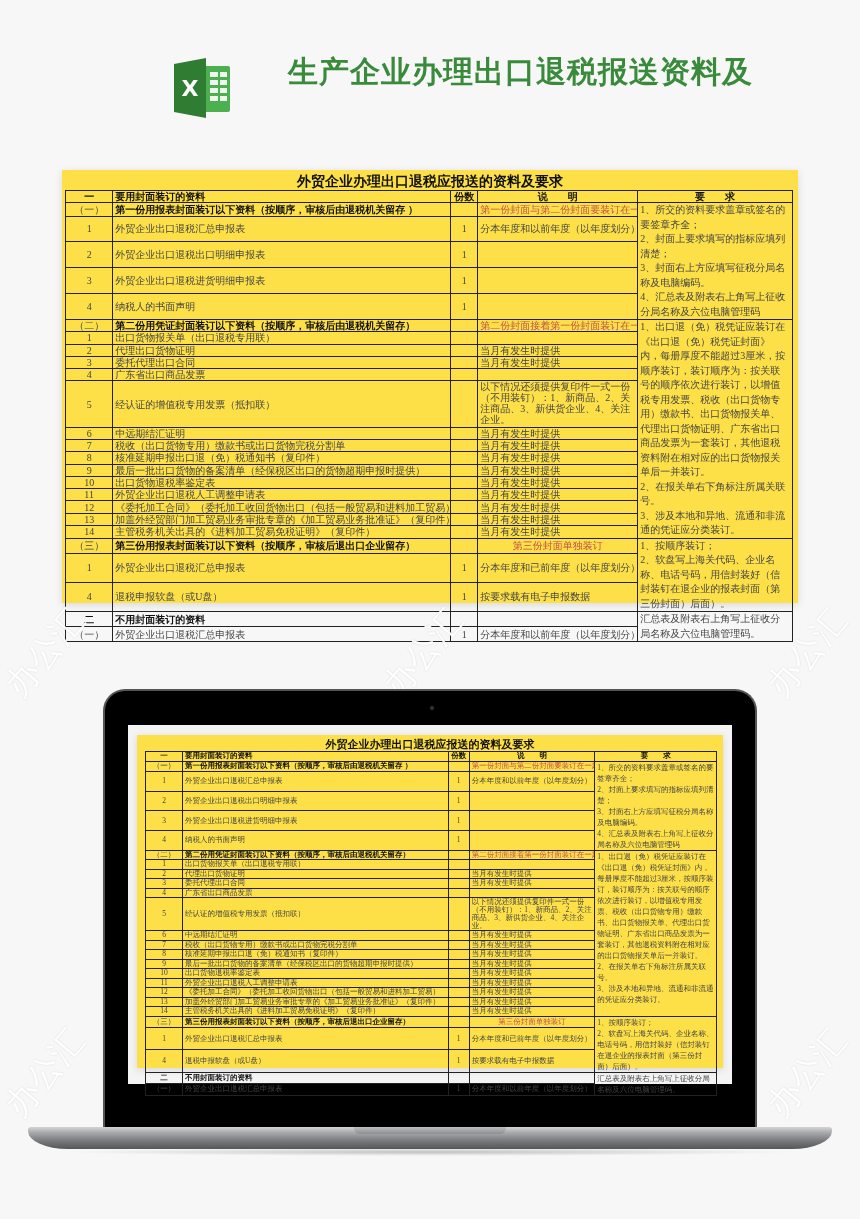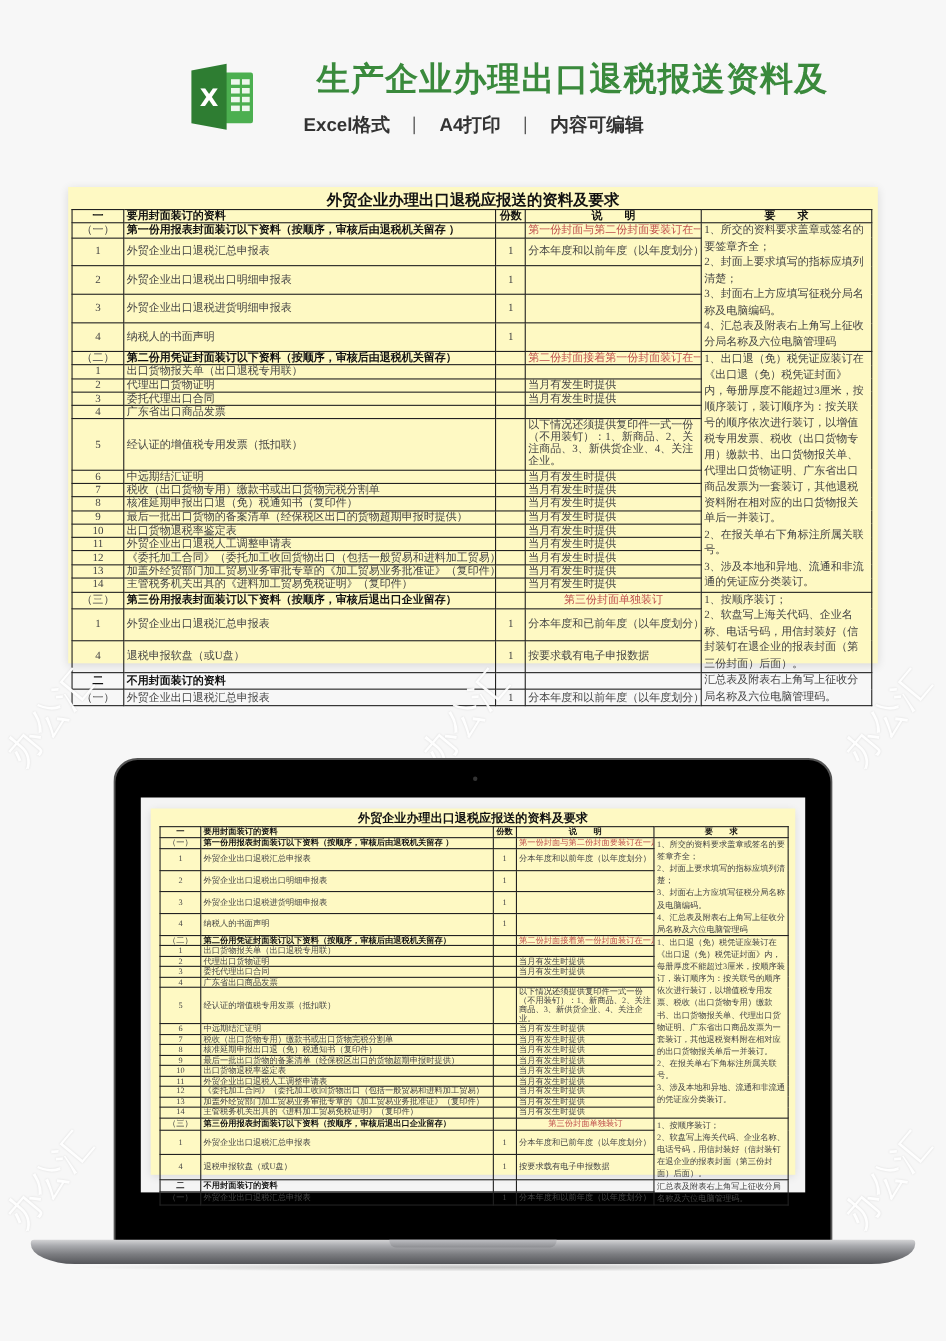--- a/index.html
+++ b/index.html
@@ -7,21 +7,21 @@
   body { position: relative; font-family: "Liberation Sans", "DejaVu Sans", sans-serif; }
 
   
   .header { position: absolute; left: 0; top: 0; width: 860px; height: 160px; }
   .xl-icon { position: absolute; left: 170px; top: 56px; width: 64px; height: 64px; }
   .title-main { position: absolute; left: 288px; top: 52px; font-size: 30px; font-weight: bold; color: #3a8a3c; letter-spacing: 1px; white-space: nowrap; }
   .subtitle { position: absolute; left: 276px; top: 102px; font-size: 17px; font-weight: bold; color: #333; white-space: nowrap; display: flex; align-items: center; }
   .subtitle .sep { display: inline-block; width: 1px; height: 16px; background: #333; margin: 0 22px; }
 
   
-  .sheet { position: absolute; background: #fef9c3; box-shadow: 0 2px 8px rgba(0,0,0,0.12); }
+  .sheet { position: absolute; background: #fde047; box-shadow: 0 2px 8px rgba(0,0,0,0.12); }
   .sheet-top { left: 62px; top: 170px; width: 736px; height: 433px; }
   .sheet-title { text-align: center; font-weight: bold; color: #111; }
   table.doc { border-collapse: collapse; table-layout: fixed; font-family: "Liberation Serif", "DejaVu Serif", serif; color: #444; }
   table.doc td { border: 1px solid #222; overflow: hidden; white-space: nowrap; vertical-align: middle; padding: 0 2px; }
   table.doc td.c { text-align: center; }
   table.doc td.b { font-family: "Liberation Sans", "DejaVu Sans", sans-serif; font-weight: bold; color: #111; }
   table.doc td.red { color: #c0504d; text-align: center; }
   table.doc td.wrap { white-space: normal; vertical-align: top; }
   table.doc td.req { white-space: normal; vertical-align: top; line-height: 1.35; }
 
@@ -65,27 +65,20 @@
         <rect x="50" y="24" width="7" height="5"></rect>
       <rect x="40" y="32" width="8" height="5"></rect>
         <rect x="50" y="32" width="7" height="5"></rect>
       <rect x="40" y="40" width="8" height="5"></rect>
         <rect x="50" y="40" width="7" height="5"></rect>
     </g>
     <path d="M4 8 L36 2 L36 62 L4 56 Z" fill="#2e7d32"></path>
     <text x="20" y="40" font-size="22" font-weight="bold" fill="#ffffff" text-anchor="middle" font-family="DejaVu Sans, sans-serif">X</text>
   </svg>
   <div class="title-main">生产企业办理出口退税报送资料及</div>
-  <div class="subtitle">
-    <span>Excel格式</span>
-    <span class="sep"></span>
-    <span>A4打印</span>
-    <span class="sep"></span>
-    <span>内容可编辑</span>
-  </div>
 </div>
 
 <div class="sheet sheet-top">
   <div class="sheet-title">外贸企业办理出口退税应报送的资料及要求</div>
   <table class="doc">
     <colgroup>
         <col style="width:6.5%">
         <col style="width:46.5%">
         <col style="width:3.7%">
         <col style="width:22%">

